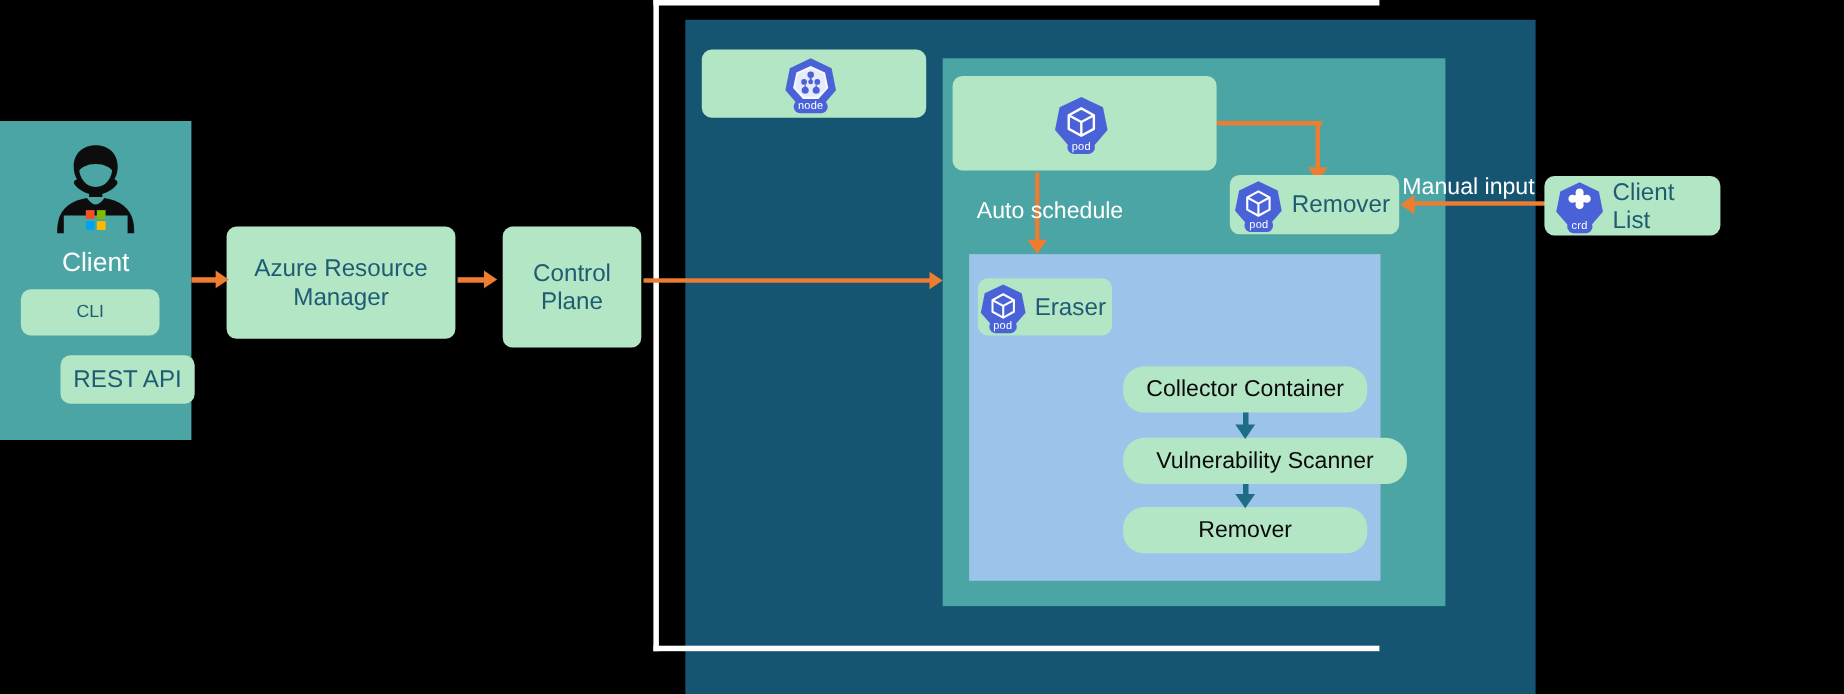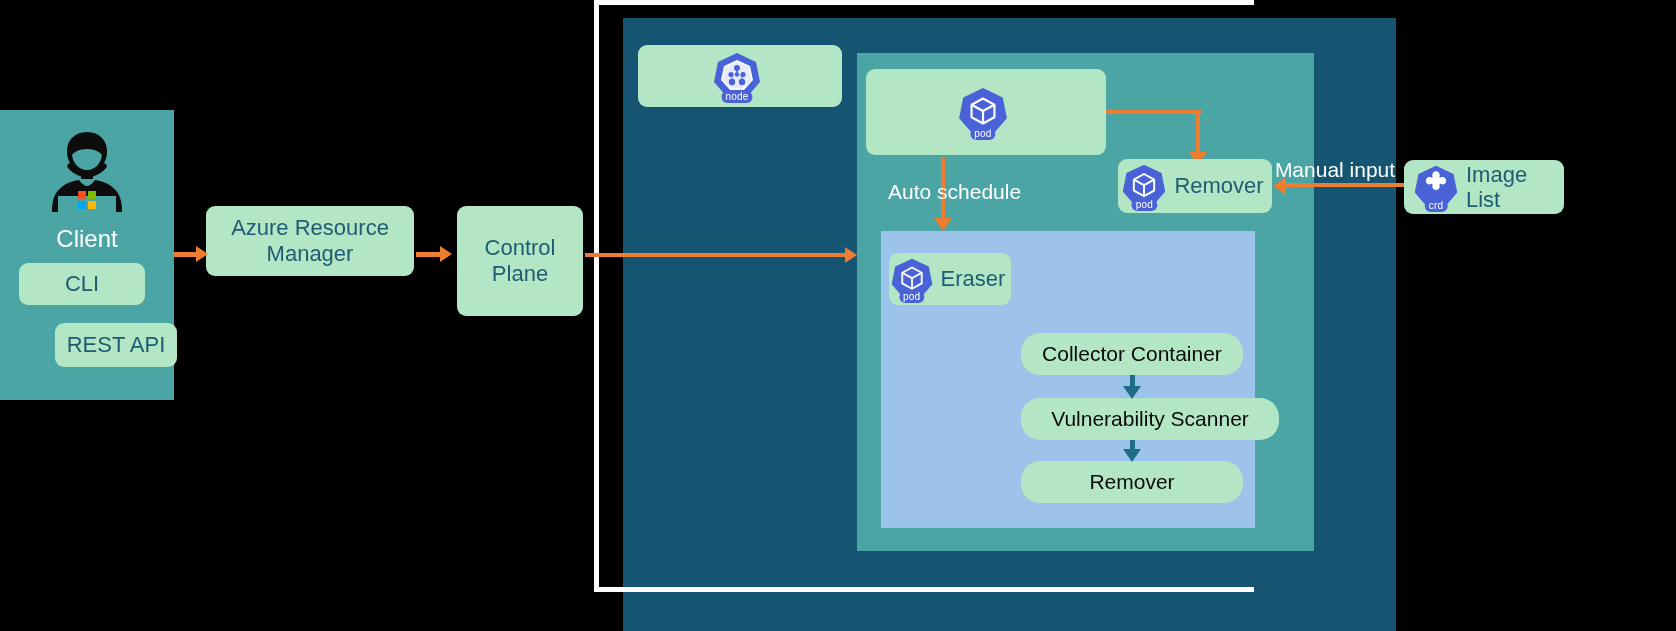--- a/index.html
+++ b/index.html
@@ -21,23 +21,23 @@
   .mint{background:#B2E6C4;border-radius:9px;display:flex;align-items:center;
         justify-content:center;color:#1F5C74;}
   .mint.dark-txt{color:#0a0a0a;border-radius:19px;}
   .lbl{line-height:1.18;text-align:center;}
 
   .iconbox{display:flex;align-items:center;gap:6px;padding:0 14px 0 8px;}
   .iconbox .txt{color:#1F5C74;text-align:left;line-height:1.15;}
 
   
   #client-title{left:0;top:225px;width:174px;color:#fff;font-size:24px;text-align:center;}
-  #cli-box{left:19px;top:263px;width:126px;height:42px;font-size:22px;}
+  #cli-box{left:19px;top:263px;width:126px;height:42px;font-size:16px;}
   #rest-box{left:19px;top:323px;width:122px;height:44px;font-size:22px;margin-left:36px;}
-  #arm-box{left:206px;top:206px;width:208px;height:70px;font-size:22px;}
+  #arm-box{left:206px;top:206px;width:208px;height:102px;font-size:22px;}
   #cp-box{left:457px;top:206px;width:126px;height:110px;font-size:22px;}
 
   #worker-box{left:638px;top:45px;width:204px;height:62px;font-size:22px;}
   #ecm-box{left:866px;top:69px;width:240px;height:86px;font-size:22px;}
   #remover-top-box{left:1118px;top:159px;width:154px;height:54px;font-size:22px;}
   #imagelist-box{left:1404px;top:160px;width:160px;height:54px;font-size:22px;}
   #eraser-box{left:889px;top:253px;width:122px;height:52px;font-size:22px;}
 
   #collector-box{left:1021px;top:333px;width:222px;height:42px;font-size:21px;}
   #vuln-box{left:1021px;top:398px;width:258px;height:42px;font-size:21px;}
@@ -185,21 +185,21 @@
 </div>
 
 <div class="abs mint iconbox" id="imagelist-box">
   <span class="k8s">
     <svg width="48" height="48" viewBox="0 0 52 52">
       <polygon points="26,3 45,12 49,32 36,47 16,47 3,32 7,12" fill="#4A62D8"></polygon>
       <path d="M22 13c0-2.4 1.8-4 4-4s4 1.6 4 4c0 1.4-.7 2 .2 2.6.9.6 1.6-.5 3-.5 2.3 0 3.8 1.9 3.8 4.1 0 2.2-1.5 4-3.8 4-1.4 0-2.1-1-3-.5-.9.6-.2 1.3-.2 2.6 0 2.4-1.8 4.1-4 4.1s-4-1.7-4-4.1c0-1.3.7-2-.2-2.6-.9-.5-1.6.5-3 .5-2.3 0-3.8-1.8-3.8-4s1.5-4.1 3.8-4.1c1.4 0 2.1 1.1 3 .5.9-.6.2-1.2.2-2.6z" fill="#fff"></path>
     </svg>
     <span class="cap">crd</span>
   </span>
-  <span class="txt">Image List</span>
+  <span class="txt">Client List</span>
 </div>
 
 <div class="abs mint iconbox" id="eraser-box">
   <span class="k8s">
     <svg width="46" height="46" viewBox="0 0 52 52">
       <polygon points="26,3 45,12 49,32 36,47 16,47 3,32 7,12" fill="#4A62D8"></polygon>
       <g fill="none" stroke="#fff" stroke-width="2.1" stroke-linejoin="round">
         <polygon points="26,13 37,19 37,31 26,37 15,31 15,19"></polygon>
         <path d="M15 19l11 6 11-6M26 25v12"></path>
       </g>

